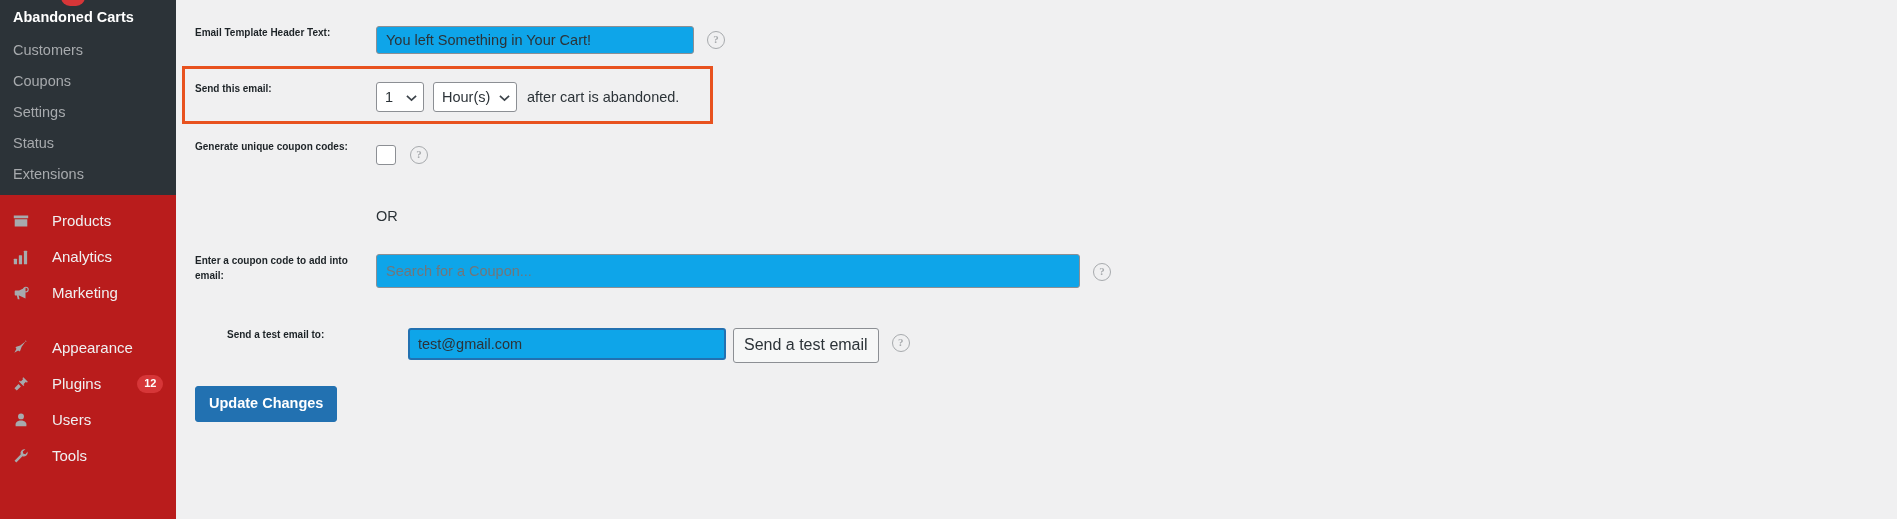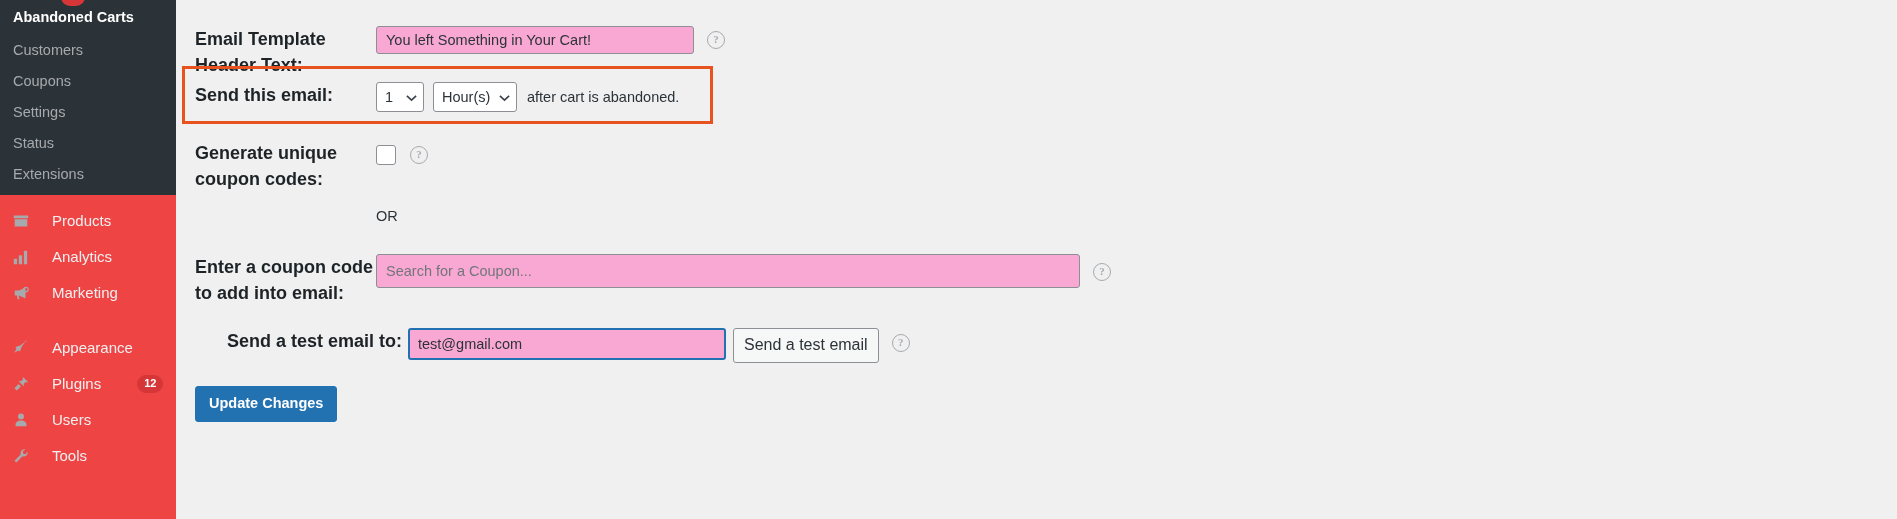--- a/index.html
+++ b/index.html
@@ -7,21 +7,21 @@
     width: 1897px; height: 519px;
     font-family: "Liberation Sans", sans-serif;
     background: #f0f0f1;
     overflow: hidden;
   }
   .screen { position: relative; width: 1897px; height: 519px; display: flex; }
 
   
   .sidebar {
     width: 176px; height: 519px; flex: 0 0 176px;
-    background: #ef4444; position: relative;
+    background: #b91c1c; position: relative;
   }
   .submenu {
     background: #2c3338; padding-top: 0; padding-bottom: 5px;
     position: relative;
   }
   .badge-partial {
     position: absolute; left: 61px; top: -12px;
     width: 24px; height: 18px; border-radius: 10px;
     background: #d63638;
   }
@@ -58,28 +58,28 @@
 
   
   .content { flex: 1; position: relative; background: #f0f0f1; }
 
   .form-row {
     display: flex; align-items: flex-start;
     position: absolute; left: 0;
   }
   .field-label {
     width: 200px; flex: 0 0 200px;
-    font-size: 18px; color: #1d2327; font-weight: 600;
+    font-size: 10px; color: #1d2327; font-weight: 600;
     line-height: 1.45; padding-left: 19px;
   }
 
   .txt-input {
     font-family: "Liberation Sans", sans-serif;
     font-size: 14.5px; color: #2c3338;
-    background: #f9a8d4; border: 1px solid #8c8f94; border-radius: 3px;
+    background: #0ea5e9; border: 1px solid #8c8f94; border-radius: 3px;
     padding: 5px 9px; outline: none;
   }
   .txt-input::placeholder { color: #72767a; }
   .txt-input.focused {
     border: 2px solid #2271b1; padding: 4px 8px;
   }
 
   .sel {
     font-family: "Liberation Sans", sans-serif;
     font-size: 14.5px; color: #2c3338;

